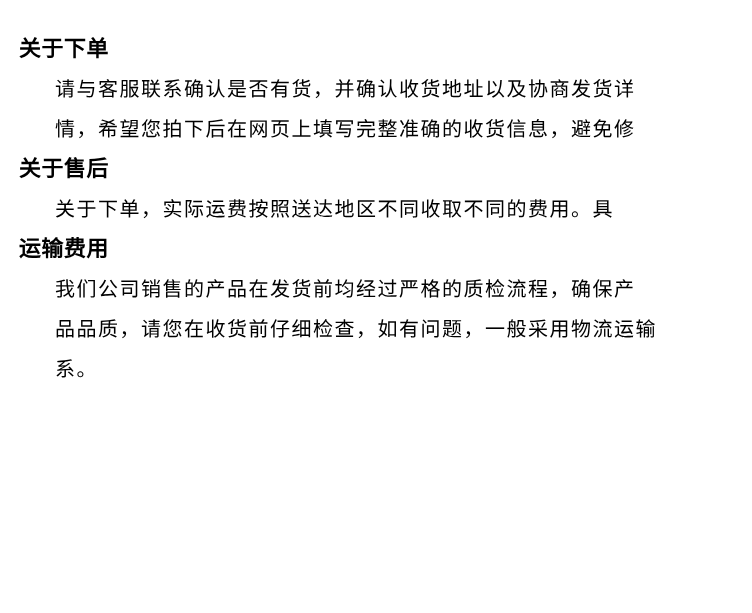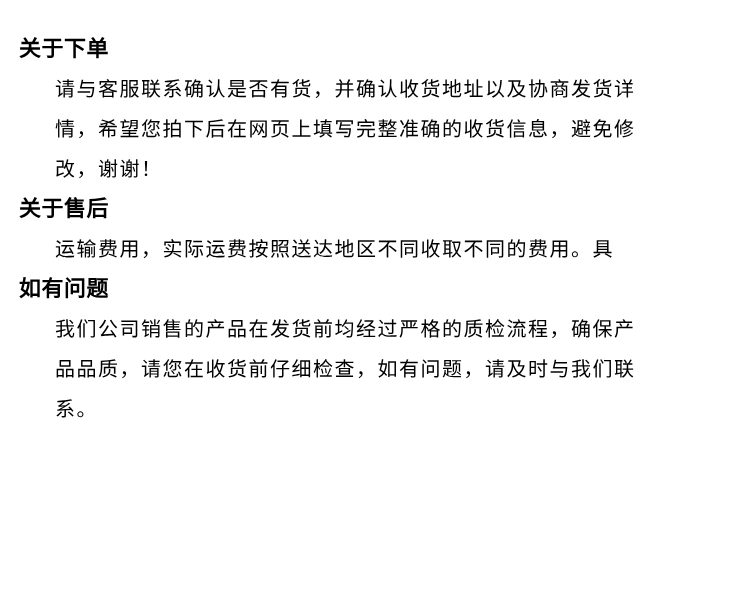--- a/index.html
+++ b/index.html
@@ -43,36 +43,35 @@
 </head>
 <body>
 
 <div class="doc">
 
   <section class="section">
     <h3 class="section-heading">关于下单</h3>
     <p class="section-body" style="margin:0">
       <span class="body-line">请与客服联系确认是否有货，并确认收货地址以及协商发货详</span>
       <span class="body-line">情，希望您拍下后在网页上填写完整准确的收货信息，避免修</span>
-      <span class="body-line">改，谢谢！</span>
     </p>
   </section>
 
   <section class="section">
   </section>
 
   <section class="section">
     <h3 class="section-heading">关于售后</h3>
     <p class="section-body" style="margin:0">
-      <span class="body-line">运输费用，实际运费按照送达地区不同收取不同的费用。具</span>
+      <span class="body-line">关于下单，实际运费按照送达地区不同收取不同的费用。具</span>
     </p>
   </section>
 
   <section class="section">
-    <h3 class="section-heading">如有问题</h3>
+    <h3 class="section-heading">运输费用</h3>
     <p class="section-body" style="margin:0">
       <span class="body-line">我们公司销售的产品在发货前均经过严格的质检流程，确保产</span>
-      <span class="body-line">品品质，请您在收货前仔细检查，如有问题，请及时与我们联</span>
+      <span class="body-line">品品质，请您在收货前仔细检查，如有问题，一般采用物流运输</span>
       <span class="body-line">系。</span>
     </p>
   </section>
 
 </div>
 
 </body></html>

